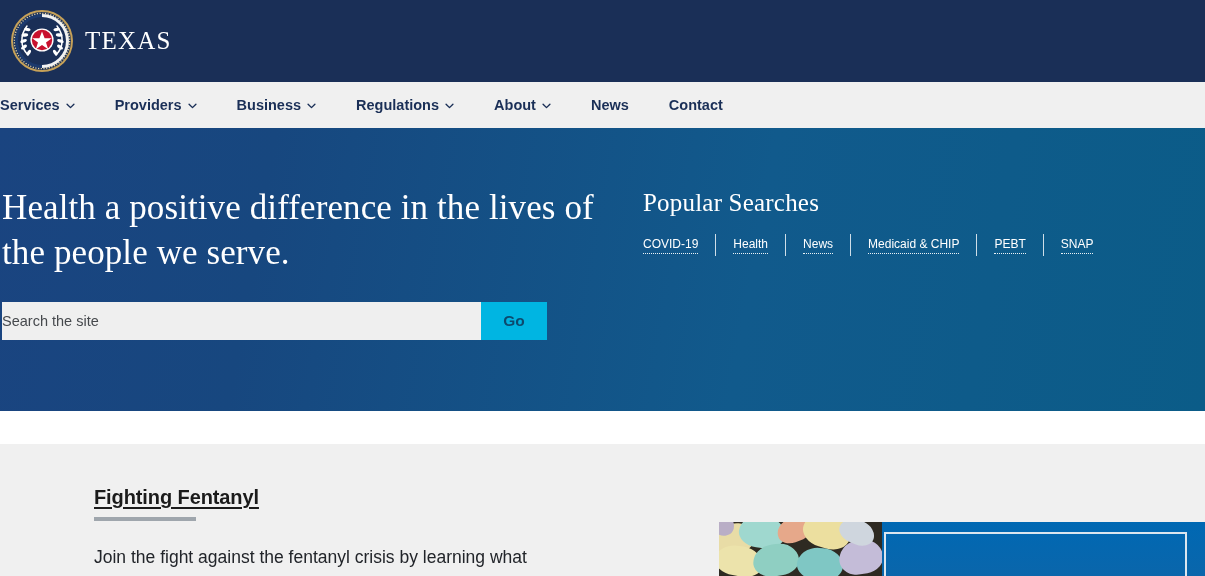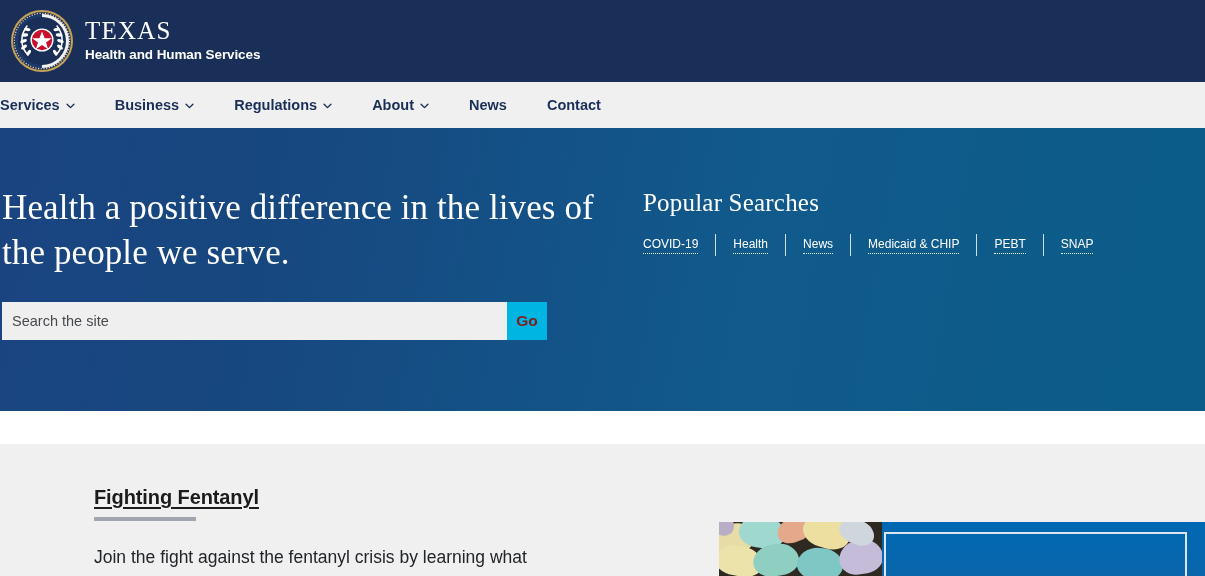--- a/index.html
+++ b/index.html
@@ -93,29 +93,29 @@
     width: 545px;
     height: 38px;
   }
   .searchrow input {
     flex: 1 1 auto;
     border: none;
     background: #efefef;
     font-family: "Liberation Sans", sans-serif;
     font-size: 14.5px;
     color: #2b2b2b;
-    padding: 0 10px;
+    padding: 0 0;
     outline: none;
   }
   .searchrow input::placeholder { color: #46494d; opacity: 1; }
   .go-btn {
-    width: 40px;
+    width: 66px;
     border: none;
     background: #00b5e2;
-    color: #7f1d1d;
+    color: #0c4a6e;
     font-family: "Liberation Sans", sans-serif;
     font-size: 15.5px;
     font-weight: bold;
     cursor: pointer;
   }
 
   .hero-right { padding-top: 3px; }
   .pop-title {
     font-family: "Liberation Serif", serif;
     color: #ffffff;
@@ -241,28 +241,33 @@
           <ellipse cx="46.6" cy="20.5" rx="3.2" ry="1.6" transform="rotate(-10 46.6 20.5)"></ellipse>
           <ellipse cx="45.2" cy="43.6" rx="3.2" ry="1.6" transform="rotate(58 45.2 43.6)"></ellipse>
         </g>
         <circle cx="32" cy="31" r="11.6" fill="#ffffff"></circle>
         <circle cx="32" cy="31" r="10.2" fill="#c8102e"></circle>
         <path d="M32 22.4 L34.6 29.2 L41.8 29.2 L36 33.4 L38.2 40.2 L32 36 L25.8 40.2 L28 33.4 L22.2 29.2 L29.4 29.2 Z" fill="#ffffff"></path>
       </svg>
     </span>
     <span class="brand-text">
       <span class="brand-top">TEXAS</span>
-      <span class="brand-sub">Health and Human Services</span>
     </span>
   </a>
 </header>
 
 <nav class="navbar">
   <div class="nav-item">
     <span>Services</span>
+    <svg class="chev" viewBox="0 0 10 7">
+        <path d="M1 1.4 L5 5.4 L9 1.4" fill="none" stroke="#1a2f57" stroke-width="1.6" stroke-linecap="round" stroke-linejoin="round"></path>
+      </svg>
+  </div>
+  <div class="nav-item">
+    <span>Providers</span>
     <svg class="chev" viewBox="0 0 10 7">
         <path d="M1 1.4 L5 5.4 L9 1.4" fill="none" stroke="#1a2f57" stroke-width="1.6" stroke-linecap="round" stroke-linejoin="round"></path>
       </svg>
   </div>
   <div class="nav-item">
     <span>Business</span>
     <svg class="chev" viewBox="0 0 10 7">
         <path d="M1 1.4 L5 5.4 L9 1.4" fill="none" stroke="#1a2f57" stroke-width="1.6" stroke-linecap="round" stroke-linejoin="round"></path>
       </svg>
   </div>

